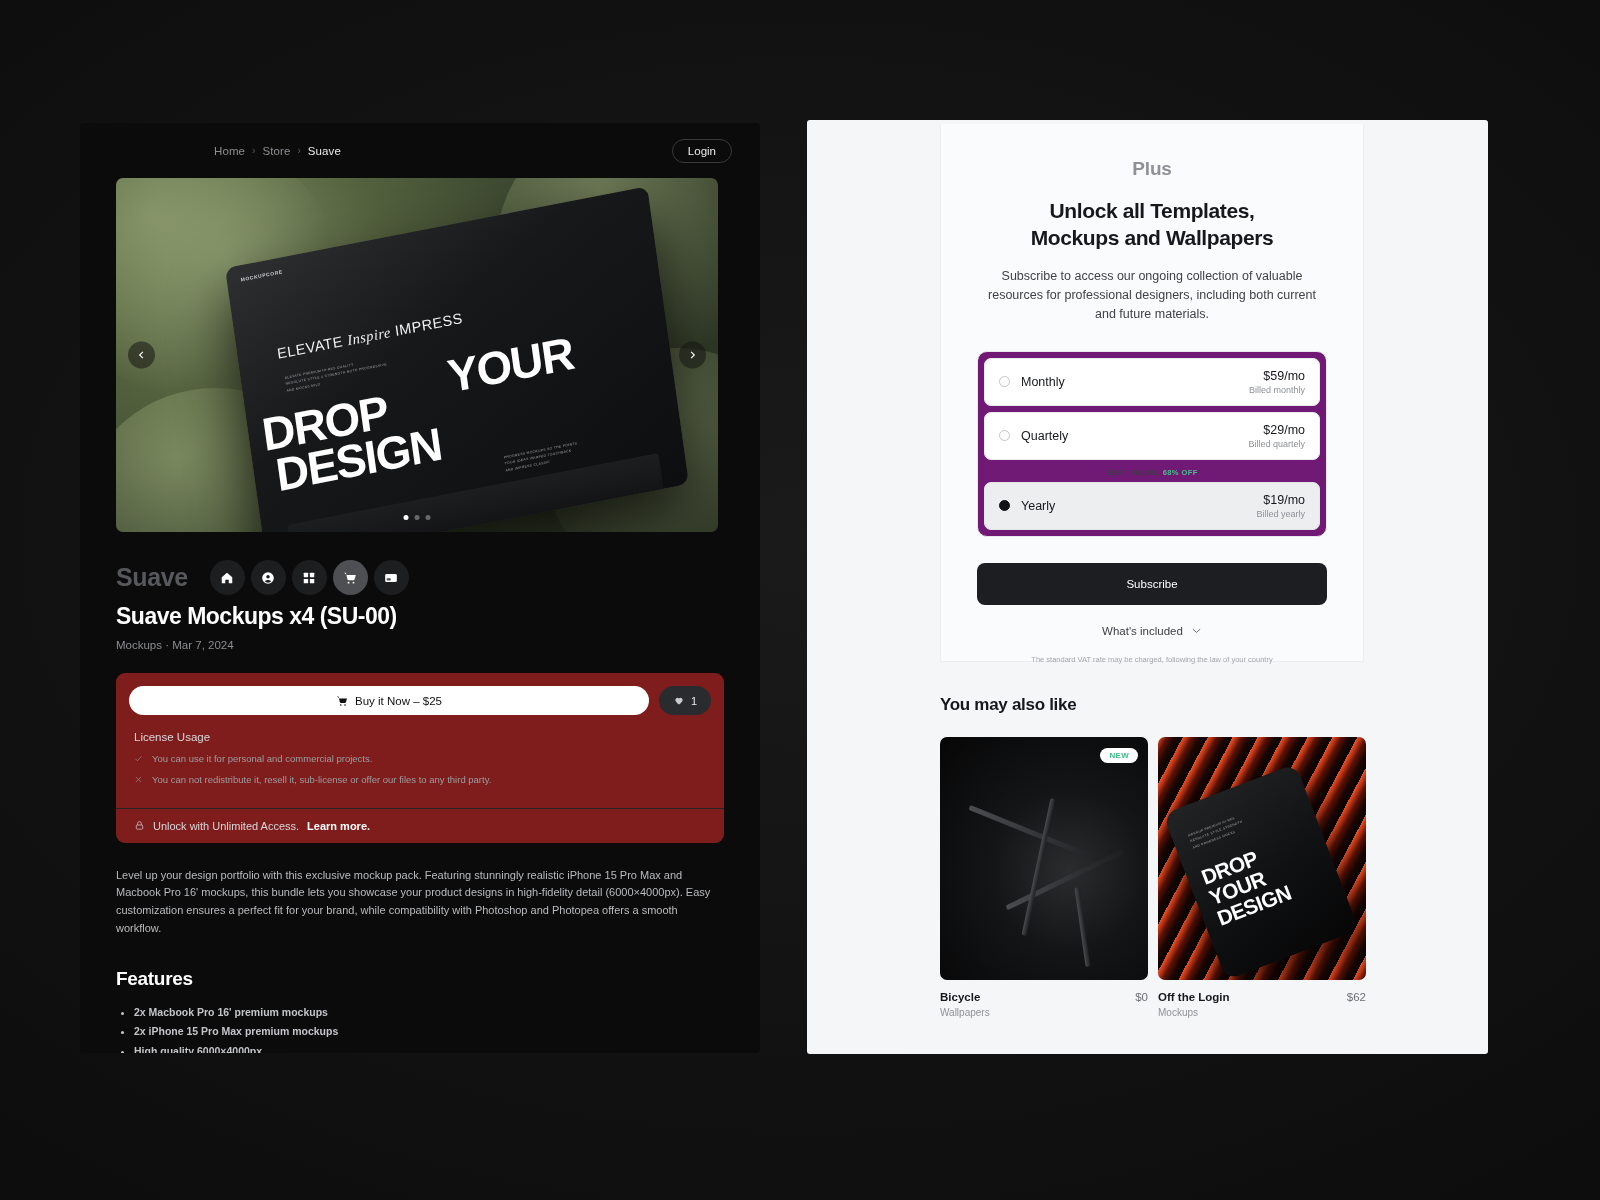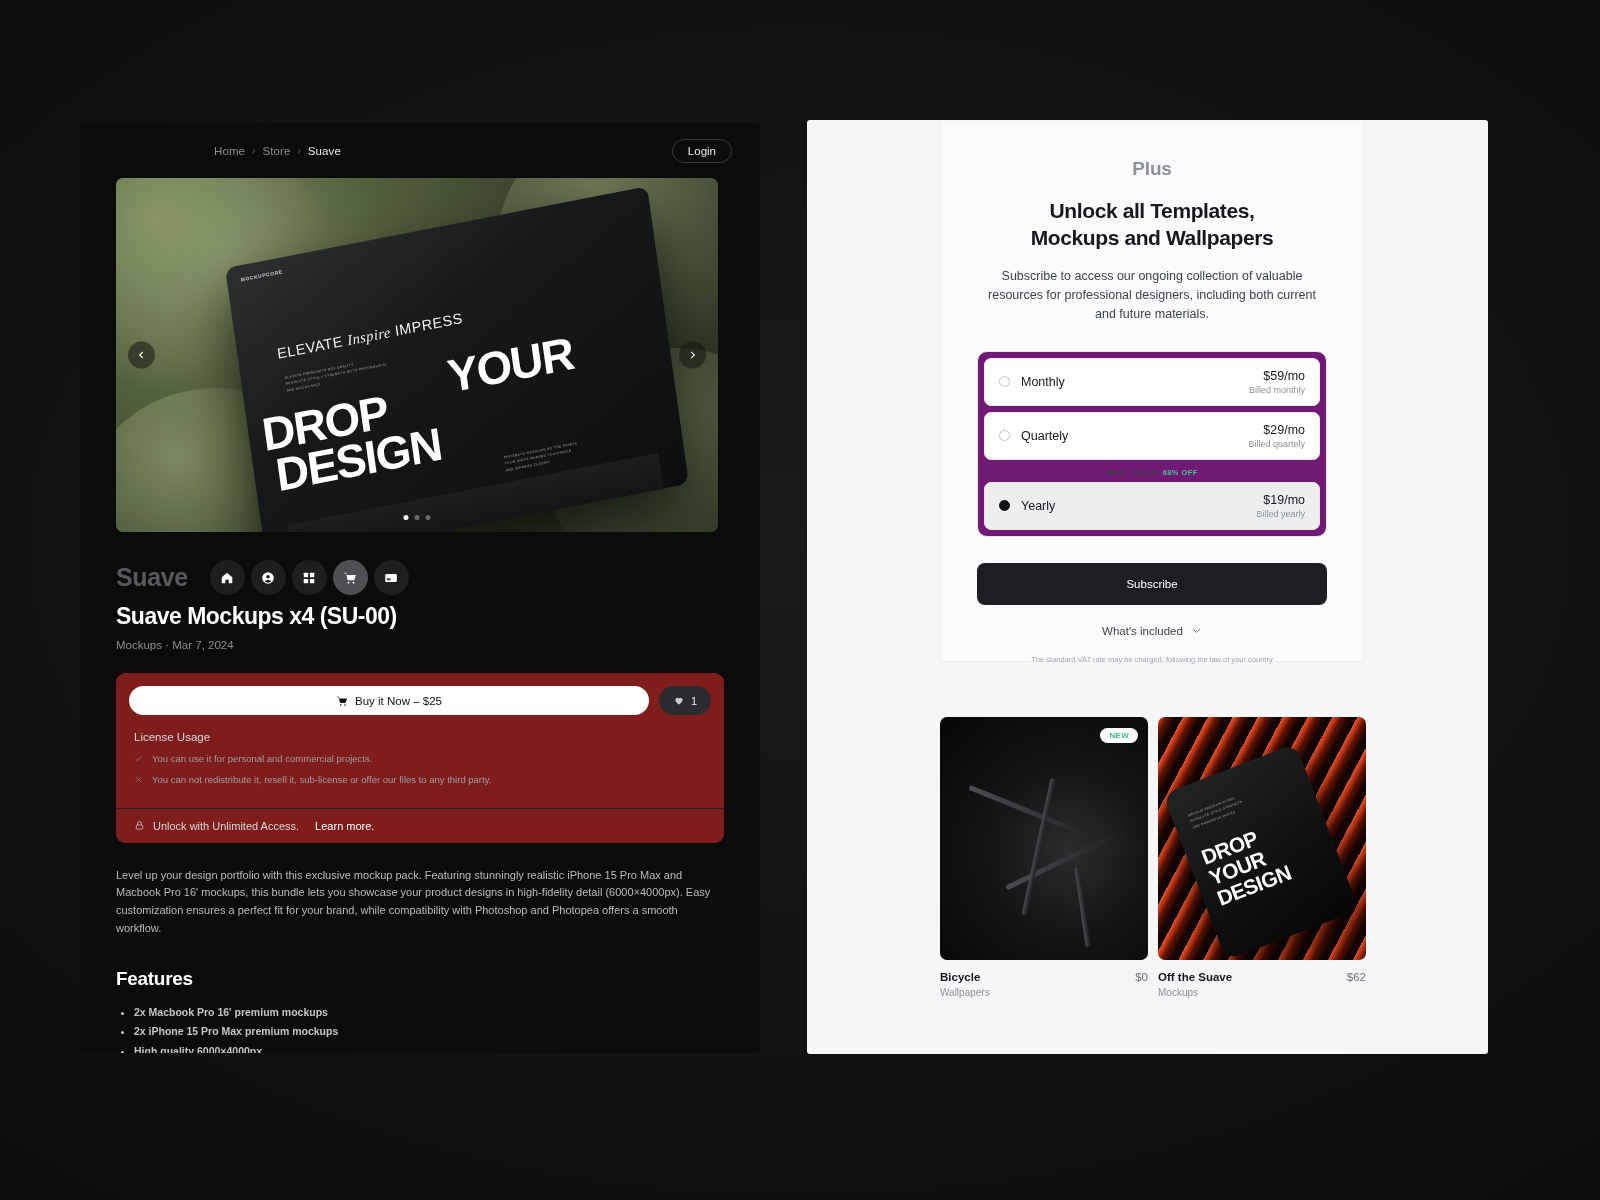--- a/index.html
+++ b/index.html
@@ -172,21 +172,21 @@
     line-height: 1.35;
   }
   .license-item svg { width: 9px; height: 9px; flex: 0 0 9px; margin-top: 1px; stroke: #9b9da0; fill: none; stroke-width: 1.6; }
   #unlock-row {
     border-top: 1px solid #242528;
     padding: 11px 18px;
     display: flex; align-items: center; gap: 8px;
     font-size: 11px; color: #d7d8da;
   }
   #unlock-row svg { width: 11px; height: 11px; stroke: #d7d8da; fill: none; stroke-width: 1.5; }
-  #unlock-link { font-weight: normal; color: #fff; cursor: pointer; margin-left: 8px; }
+  #unlock-link { font-weight: bold; color: #fff; cursor: pointer; }
 
   
   #description {
     margin: 24px 36px 0 36px;
     font-size: 11px; line-height: 1.62; color: #b9bbbe;
     width: 600px;
   }
   #features-title {
     margin: 30px 36px 0 36px;
     font-size: 19px; font-weight: bold; color: #fff; letter-spacing: -.3px;
@@ -566,20 +566,21 @@
       <span>What's included</span>
       <svg viewBox="0 0 24 14">
           <polyline points="4 4 12 11 20 4"></polyline>
         </svg>
     </div>
 
     <div id="vat-note">The standard VAT rate may be charged, following the law of your country</div>
   </div>
 
   <div id="also-like">
+    <h3 id="also-title">You may also like</h3>
     <div id="product-grid">
 
       <div class="product-card">
         <div class="product-thumb" id="thumb-bicycle">
           <div class="bike-bar" style="left:24px;top:96px;width:150px;height:5px;transform:rotate(22deg);"></div>
           <div class="bike-bar" style="left:60px;top:140px;width:130px;height:5px;transform:rotate(-26deg);"></div>
           <div class="bike-bar" style="left:96px;top:60px;width:5px;height:140px;transform:rotate(12deg);"></div>
           <div class="bike-bar" style="left:140px;top:150px;width:5px;height:80px;transform:rotate(-8deg);"></div>
           <span class="new-badge">NEW</span>
         </div>
@@ -596,21 +597,21 @@
         <div class="product-thumb" id="thumb-shelf">
           <div class="shelf-phone">
             <div class="tiny">MOCKUP PREMIUM HI-RES<br>RESOLUTE STYLE STRENGTH<br>AND PROGRESS MOCKS</div>
             <span class="pl p1">DROP</span>
             <span class="pl p2">YOUR</span>
             <span class="pl p3">DESIGN</span>
           </div>
         </div>
         <div class="product-info">
           <div>
-            <div class="product-name">Off the Suave</div>
+            <div class="product-name">Off the Login</div>
             <div class="product-cat">Mockups</div>
           </div>
           <div class="product-price">$62</div>
         </div>
       </div>
 
     </div>
   </div>
 </div>
 

